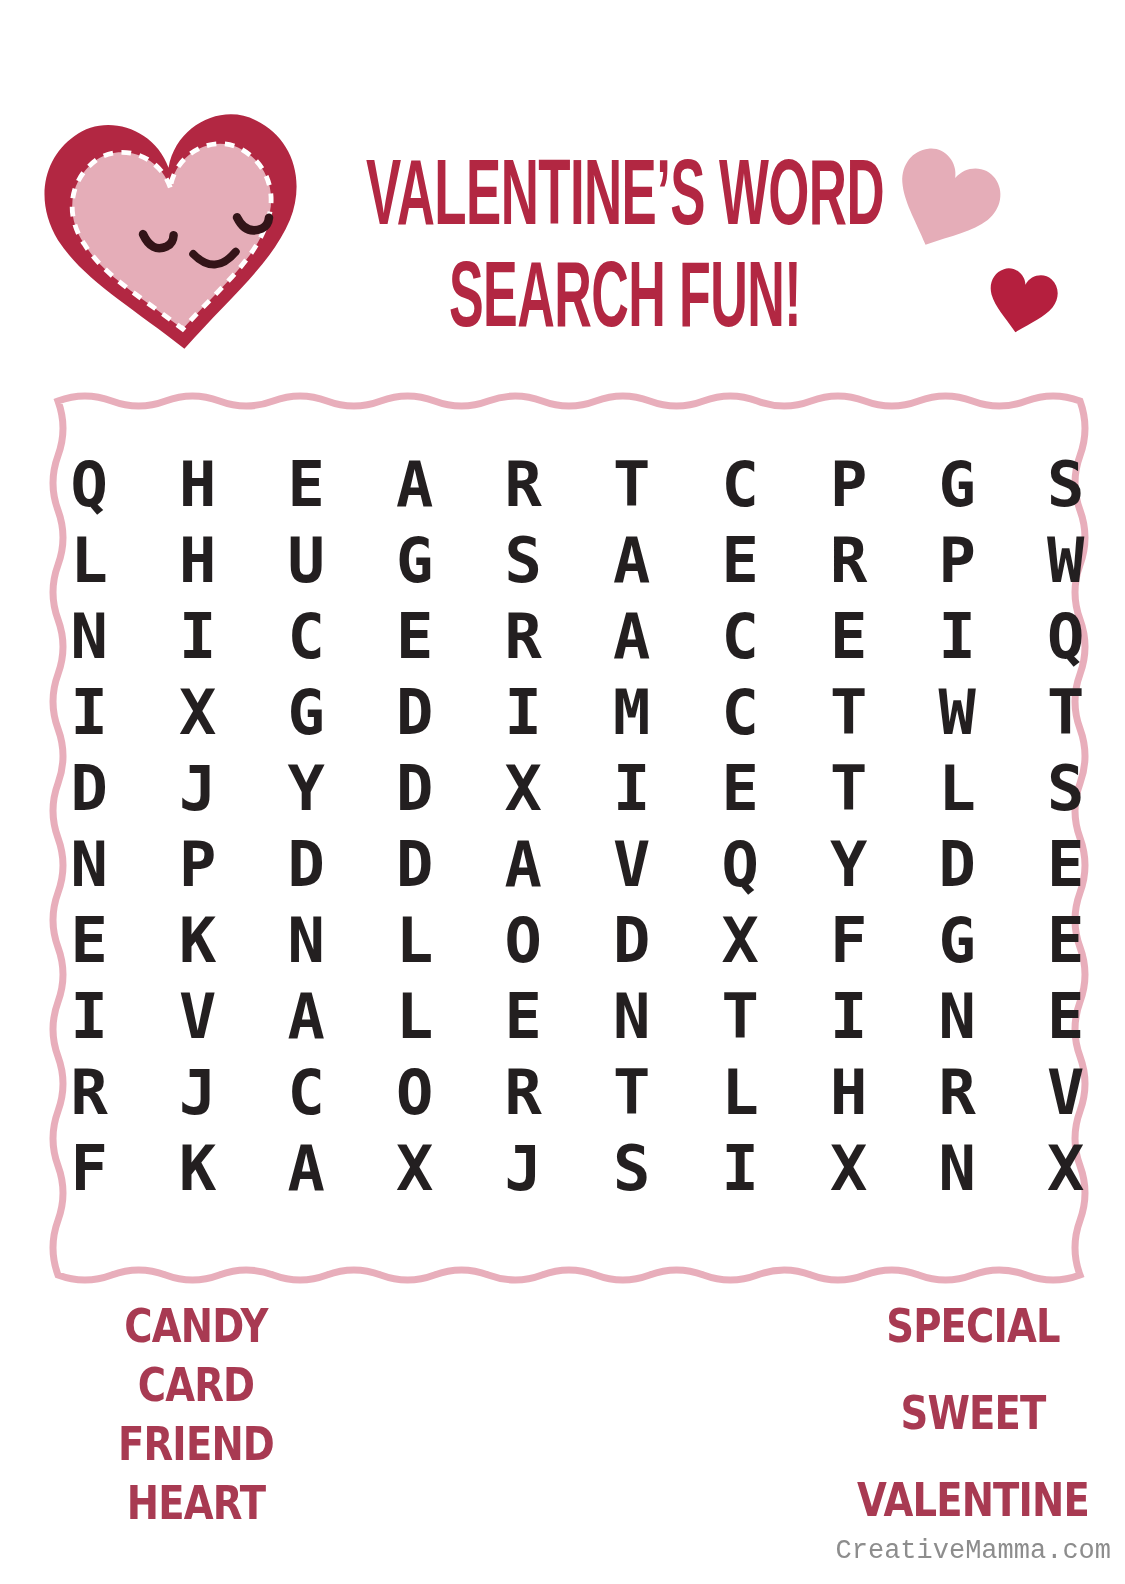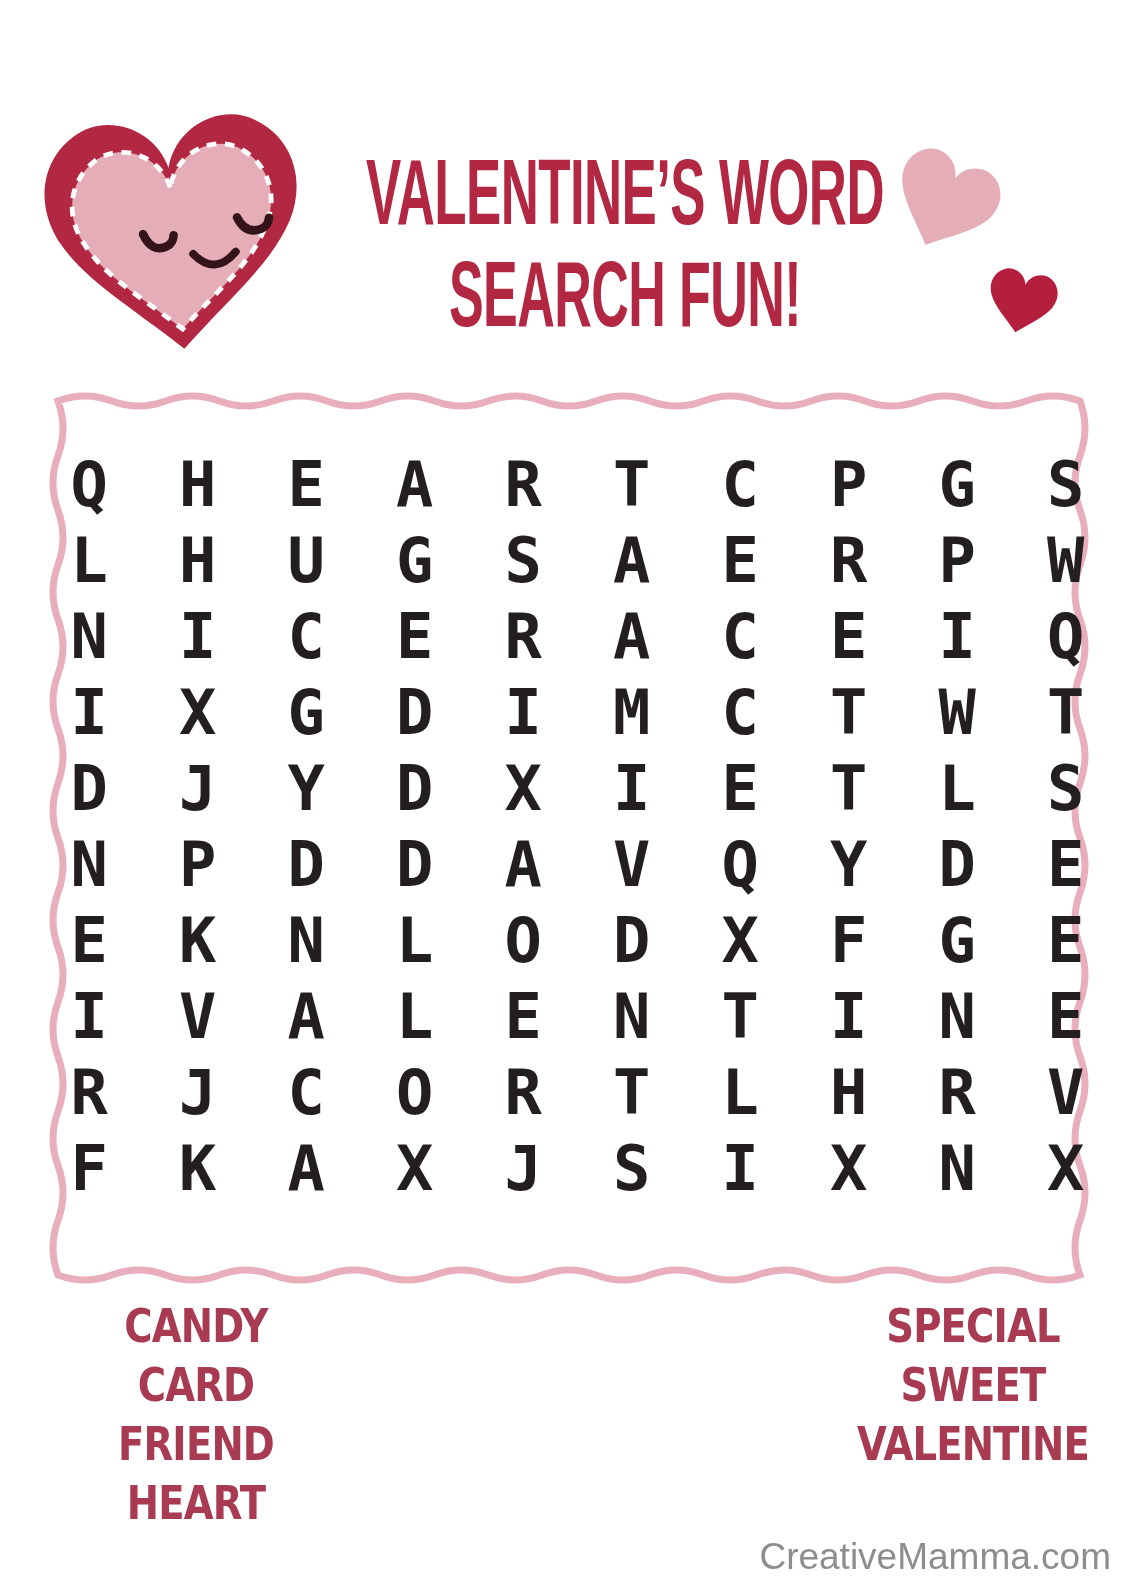--- a/index.html
+++ b/index.html
@@ -25,31 +25,31 @@
   .cell{
     display:flex;align-items:center;justify-content:center;
     font-family:"DejaVu Sans Mono",monospace;font-weight:700;font-size:62px;
     color:var(--letter);line-height:1;
   }
   
   .word-list{position:absolute;left:0;top:1256px;width:1125px;height:250px;}
   .words-col{position:absolute;top:0;width:300px;display:flex;flex-direction:column;}
   .words-col.c1{left:46px;}
   .words-col.c2{left:448px;}
-  .words-col.c3{left:823px;}
+  .words-col.c3{left:823px;gap:28px;}
   .word{
     height:59px;display:flex;align-items:center;justify-content:center;
     font-family:"DejaVu Sans",sans-serif;font-weight:700;font-size:47px;
     color:var(--raspberry);letter-spacing:-1px;transform:scale(0.82,1);transform-origin:center;
     white-space:nowrap;
   }
   
   .credit{
     position:absolute;right:14px;top:1496px;
-    font-family:Liberation Sans, sans-serif;font-size:37px;color:var(--footer-gray);
+    font-family:Liberation Mono, monospace;font-size:27px;color:var(--footer-gray);
   }
   .face{fill:none;stroke:var(--face);stroke-linecap:round;}
 </style>
 </head>
 <body>
 
 <div class="page">
 
   <svg class="mascot" viewBox="0 0 100 92" aria-hidden="true">
     <path d="M50 24 C46 9 29 3 18 10 C6 17 2 32 9 46 C17 61 32 71 50 88 C68 71 83 61 91 46 C98 32 94 17 82 10 C71 3 54 9 50 24 Z" fill="var(--crimson)"></path>

